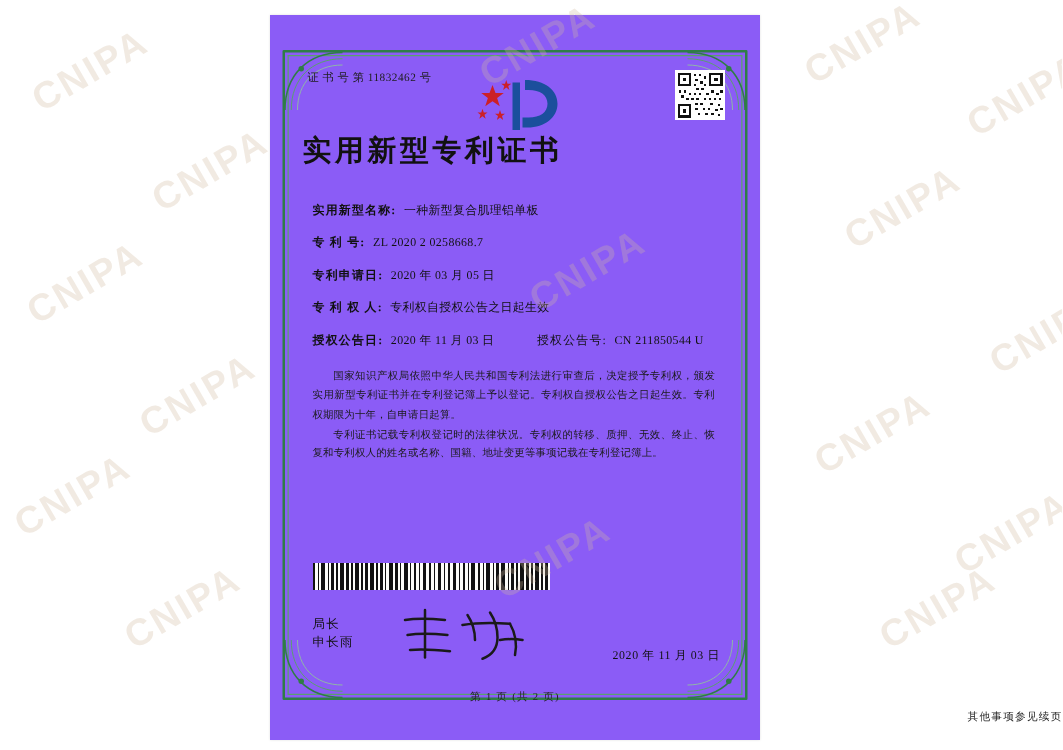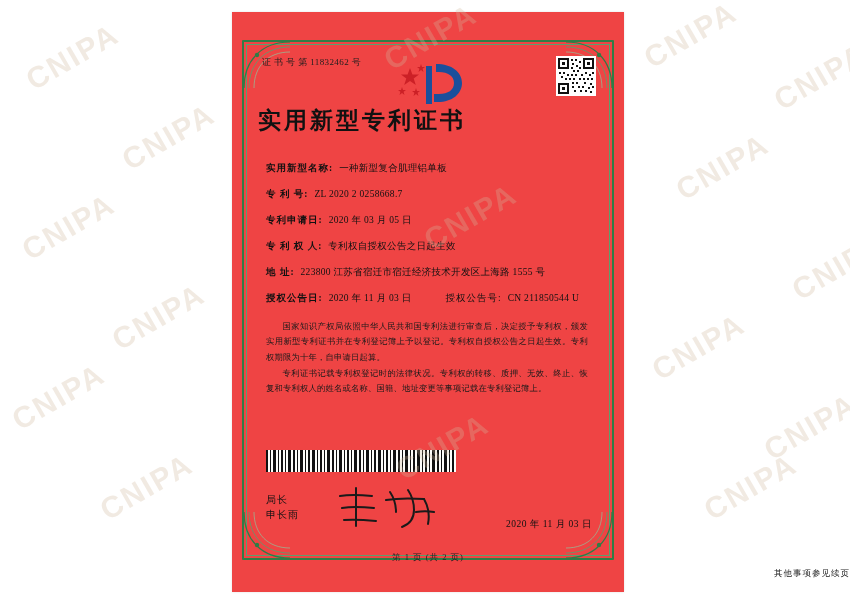--- a/index.html
+++ b/index.html
@@ -37,25 +37,25 @@
     font-weight: bold;
     color: rgba(208, 186, 160, 0.30);
     letter-spacing: 2px;
     transform: rotate(-30deg);
     white-space: nowrap;
   }
 
   
   #sheet {
     position: absolute;
-    left: 232px;
+    left: 216px;
     top: 12px;
     width: 392px;
     height: 580px;
-    background: #ef4444;
+    background: #8b5cf6;
     box-shadow: 0 0 2px rgba(0,0,0,0.12);
     overflow: hidden;
   }
   
   #border-outer {
     position: absolute;
     left: 10px;
     top: 28px;
     right: 10px;
     bottom: 32px;
@@ -377,24 +377,20 @@
         <div class="frow">
           <span class="flabel">专利申请日:</span>
           <span class="fvalue">2020 年 03 月 05 日</span>
         </div>
 
         <div class="frow">
           <span class="flabel">专 利 权 人:</span>
           <span class="fvalue">专利权自授权公告之日起生效</span>
         </div>
 
-        <div class="frow">
-          <span class="flabel">地 址:</span>
-          <span class="fvalue">223800 江苏省宿迁市宿迁经济技术开发区上海路 1555 号</span>
-        </div>
 
         <div class="frow two">
           <span class="flabel">授权公告日:</span>
           <span class="fvalue">2020 年 11 月 03 日</span>
           <span class="flabel2">授权公告号:</span>
           <span class="fvalue">CN 211850544 U</span>
         </div>
 
       </div>
 

